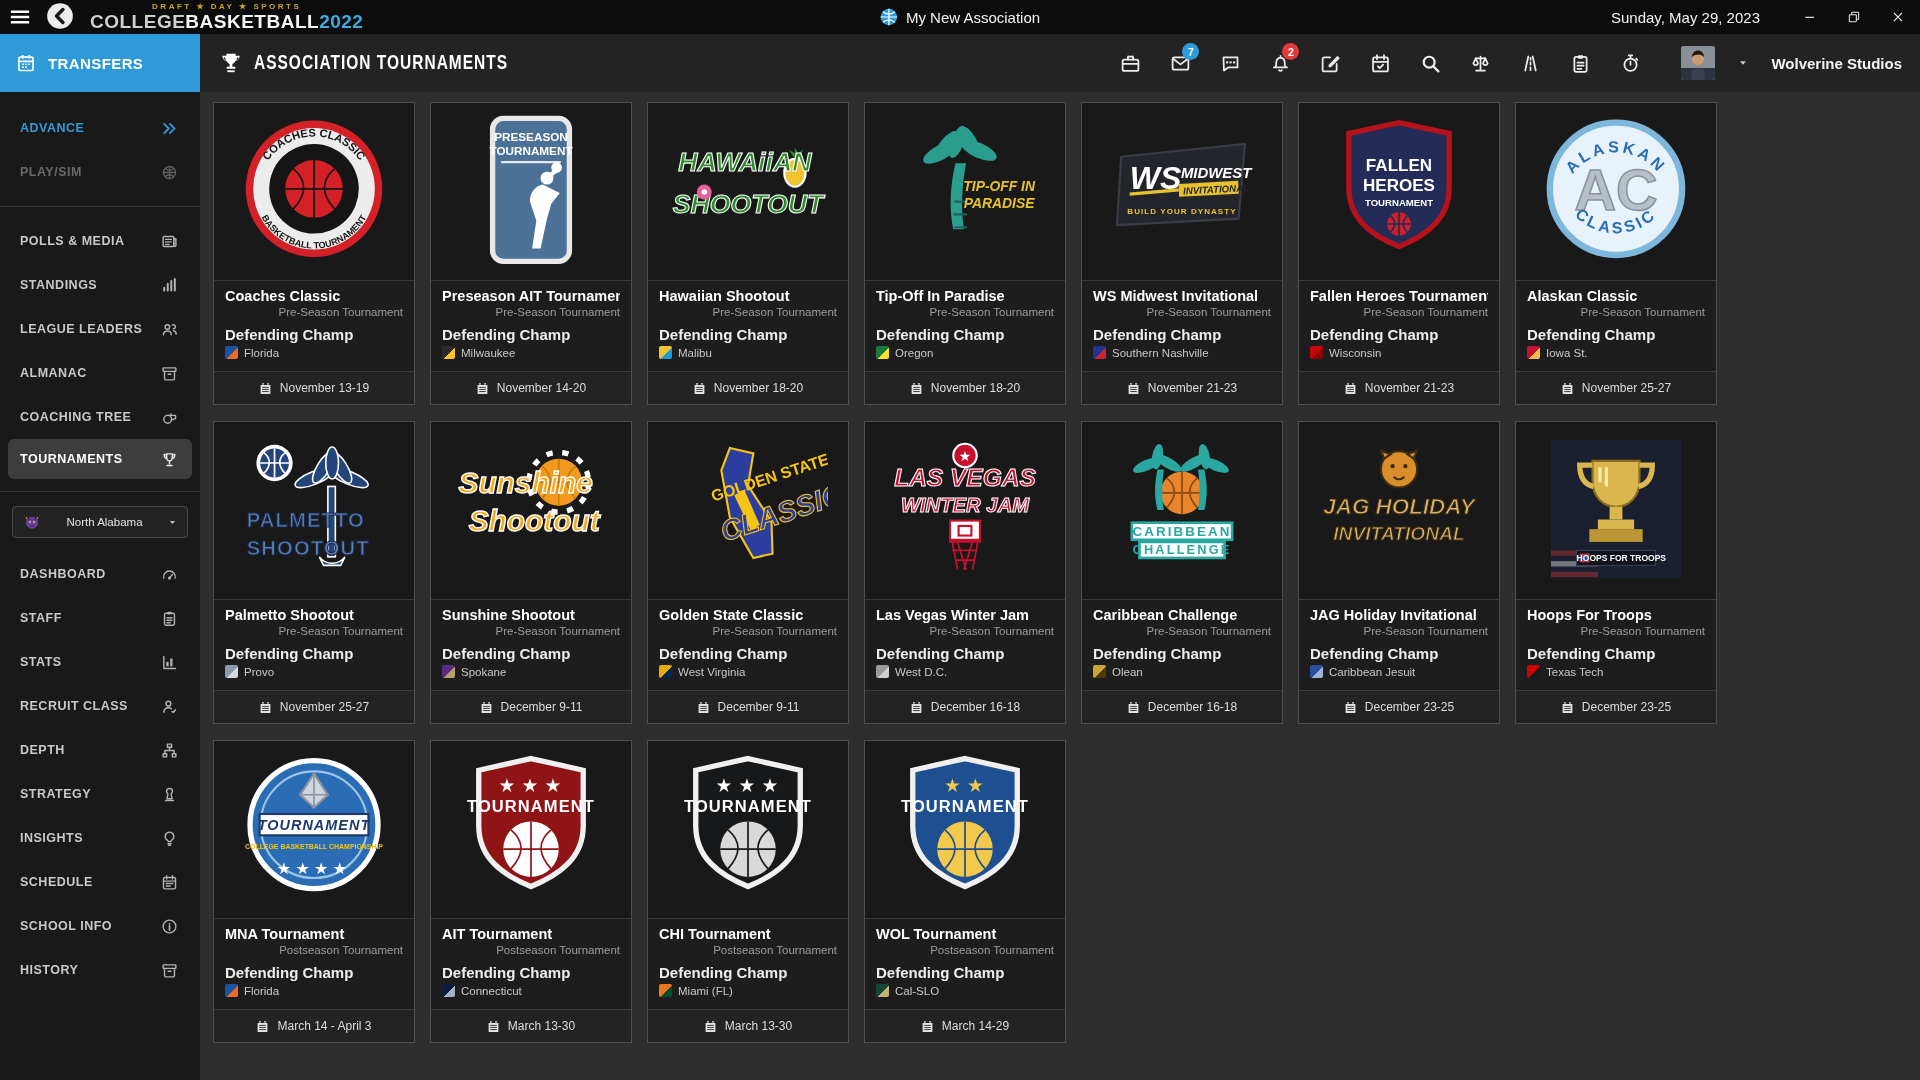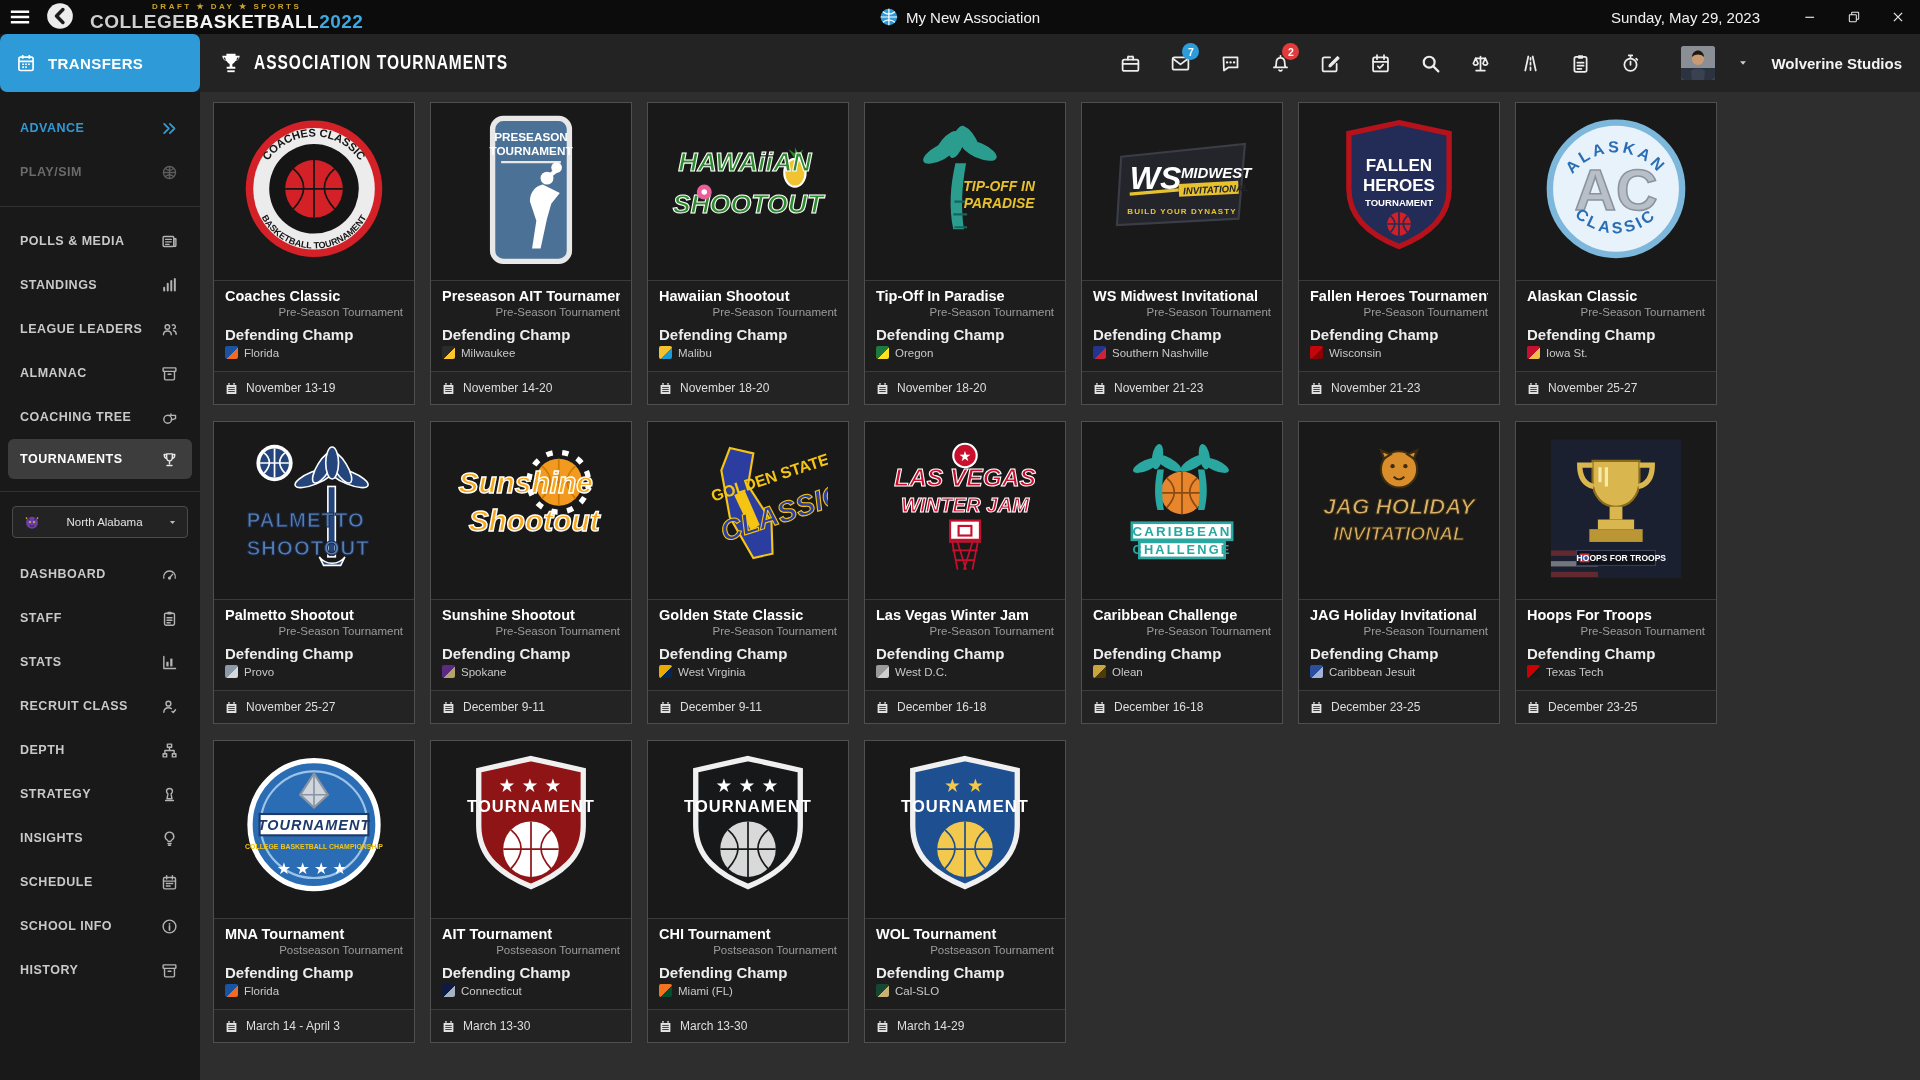--- a/index.html
+++ b/index.html
@@ -23,21 +23,21 @@
   .app-title svg { width:18px; height:18px; }
   .topbar-right { margin-left:auto; display:flex; align-items:center; gap:0; }
   .date-label { font-size:15px; color:#f2f2f2; margin-right:28px;text-align:center; }
   .winbtn { width:44px; height:34px; display:flex; align-items:center; justify-content:center; cursor:pointer; color:#e8e8e8; }
   .winbtn svg { width:14px; height:14px; }
 
   
   .shell { display:flex; height:1046px; }
   .sidebar { width:200px; background:#191919; display:flex; flex-direction:column; flex-shrink:0; }
   .side-tab { height:58px; background:#2e9ad7; color:#fff; display:flex; align-items:center; gap:12px;
-    padding-left:16px; font-size:15px; font-weight:bold; letter-spacing:.4px; cursor:pointer;border-radius:7px; }
+    padding-left:16px; font-size:15px; font-weight:bold; letter-spacing:.4px; cursor:pointer; }
   .side-tab svg { width:20px; height:20px; }
   .side-scroll { flex:1; overflow:hidden; padding-top:14px; }
   .srow { height:44px; display:flex; align-items:center; justify-content:space-between;
     padding:0 22px 0 20px; cursor:pointer; color:#c9c9c9; }
   .srow .slabel { font-size:12.5px; font-weight:bold; letter-spacing:.5px; }
   .srow svg { width:17px; height:17px; color:#b3b3b3; }
   .srow.accent { color:#2f9ad6; } .srow.accent svg { color:#2f9ad6; }
   .srow.disabled { color:#6a6a6a; } .srow.disabled svg { color:#5d5d5d; }
   .srow.selected { background:#3d3d3d; border-radius:6px; margin:0 8px; padding:0 14px 0 12px; height:40px; color:#fff; }
   .srow.selected svg { color:#e8e8e8; }
@@ -71,21 +71,21 @@
   .card { width:202px; height:303px; background:#1d1d1d; border:1px solid #4f4f4f; display:flex; flex-direction:column; cursor:pointer; }
   .card-logo { height:178px; background:#191919; display:flex; align-items:center; justify-content:center; border-bottom:1px solid #3a3a3a; }
   .card-logo svg { width:160px; height:160px; }
   .card-body { padding:7px 11px 4px 11px; flex:1; }
   .c-title { font-size:14.5px; font-weight:bold; color:#fff; white-space:nowrap; overflow:hidden; }
   .c-sub { font-size:11.5px; color:#9c9c9c; margin-top:2px;text-align:right; }
   .c-champ-label { font-size:15px; font-weight:bold; color:#ededed; margin-top:8px; }
   .c-champ { display:flex; align-items:center; gap:6px; margin-top:3px; }
   .c-chip { width:13px; height:13px; border-radius:2px; flex-shrink:0; }
   .c-champ-name { font-size:11.5px; color:#c9c9c9; }
-  .card-footer { height:33px; border-top:1px solid #3c3c3c; background:#232323; display:flex; align-items:center; gap:8px; padding:0 11px; }
+  .card-footer { height:33px; border-top:1px solid #3c3c3c; background:#232323; display:flex; align-items:center; gap:8px; padding:0 11px;justify-content:center; }
   .card-footer svg { width:13px; height:13px; color:#e3e3e3; }
   .c-date { font-size:12px; color:#dedede; }
 </style>
 </head>
 <body>
 
 <div class="topbar">
   <div class="hamburger">
       <svg viewBox="0 0 24 24">
         <path d="M2 5h20v2.6H2zM2 10.7h20v2.6H2zM2 16.4h20v2.6H2z" fill="#fff"></path>

